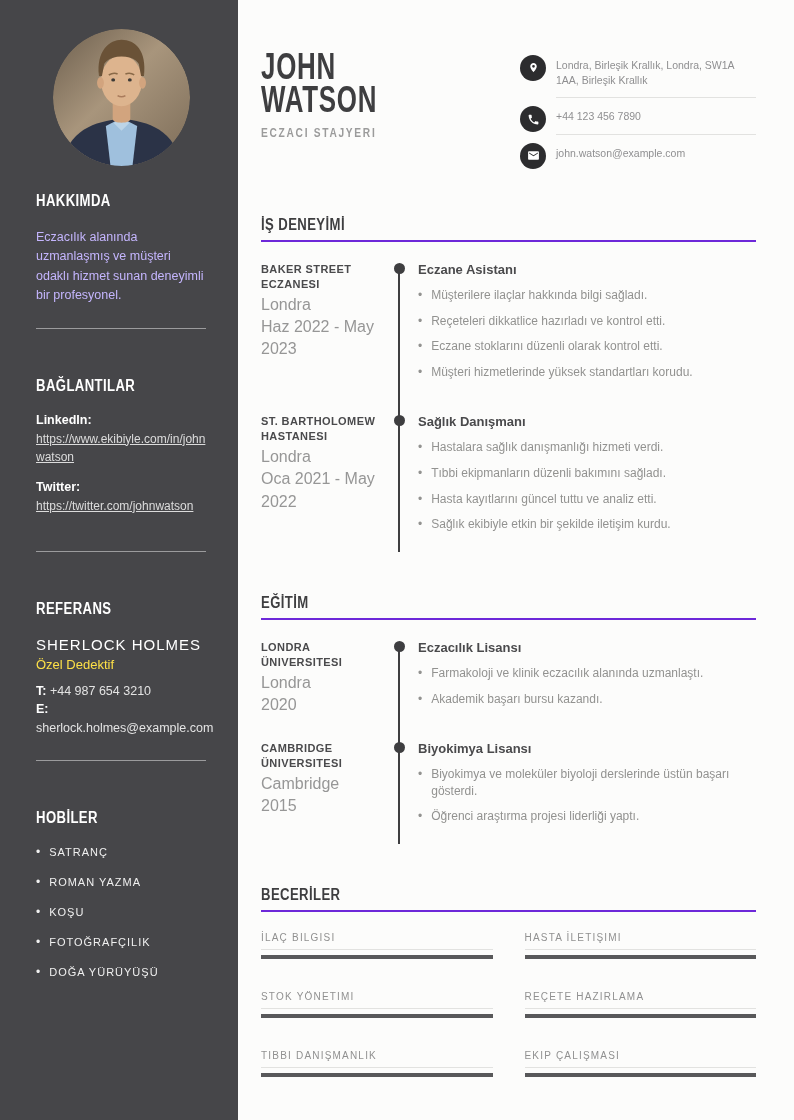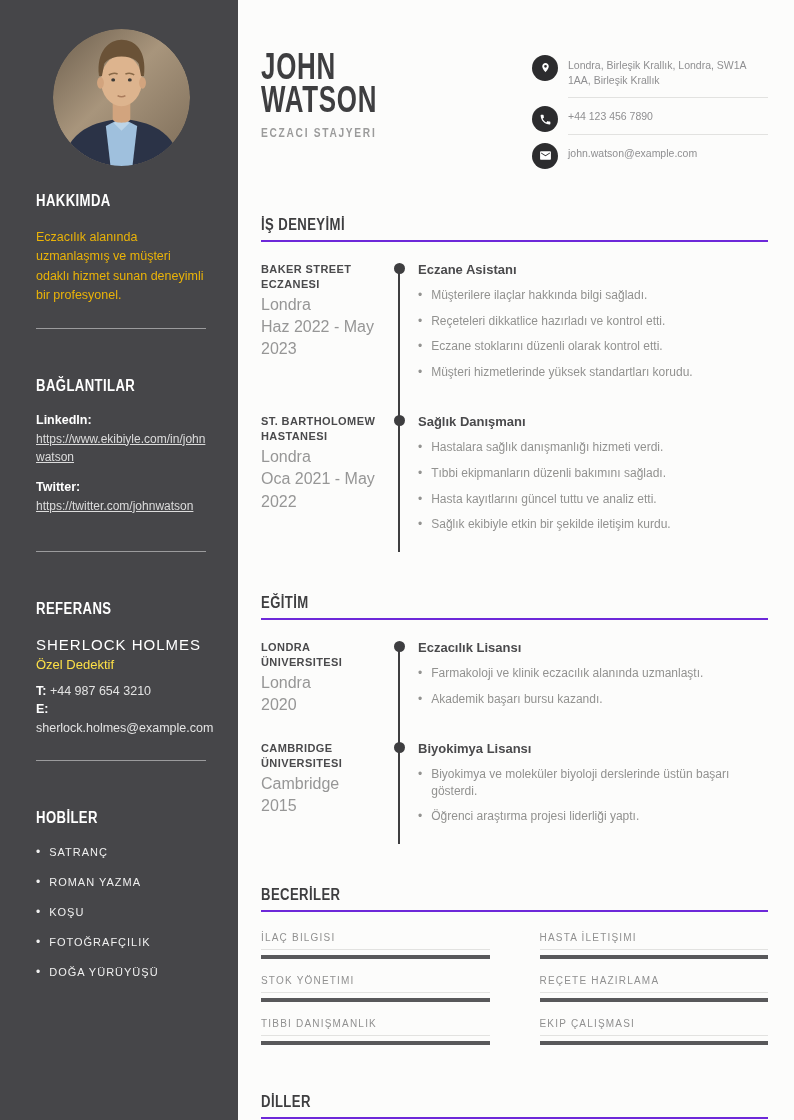--- a/index.html
+++ b/index.html
@@ -15,32 +15,32 @@
   }
   .photo-wrap { width:137px; height:137px; border-radius:50%; overflow:hidden; margin:0 auto; }
   .photo-wrap svg { display:block; }
   .sb-section { padding-bottom:22px; margin-bottom:22px; border-bottom:1px solid #9b9b9d; }
   .sb-section.last { border-bottom:none; }
   .sb-heading {
     color:#ffffff; font-weight:700; font-size:16px; letter-spacing:.5px;
     margin:26px 0 18px 0; display:inline-block; transform:scaleX(.82); transform-origin:left;
     white-space:nowrap;
   }
-  .sb-text { font-size:12.5px; line-height:1.55; color:#eab308; }
+  .sb-text { font-size:12.5px; line-height:1.55; color:#c4b5fd; }
   .link-group { margin-bottom:14px; }
   .link-label { font-weight:700; color:#fff; font-size:12.5px; margin-bottom:3px; }
   .link-url { font-size:12px; color:#dcdcdc; text-decoration:underline; line-height:1.5; word-break:break-all; display:block; }
   .ref-name { color:#fff; font-size:15px; letter-spacing:1px; margin-bottom:4px; }
   .ref-title { font-size:13px; color:#fde047; margin-bottom:10px; }
   .ref-line { font-size:12.5px; color:#e3e3e3; line-height:1.5; }
   .ref-line b { color:#fff; }
   .hobby { font-size:11px; letter-spacing:1px; color:#f0f0f0; margin-bottom:16px; display:flex; align-items:baseline; }
   .hobby .dot-bullet { margin-right:8px; font-size:12px; }
   
-  .main { flex:1; padding:0 26px 0 23px; }
+  .main { flex:1; padding:0 38px 0 23px; }
   .header { display:flex; justify-content:space-between; padding-top:50px; }
   .name-line {
     font-size:36px; font-weight:700; color:#3e3e40; line-height:.92;
     transform:scaleX(.72); transform-origin:left; white-space:nowrap; letter-spacing:1px;
   }
   .role {
     font-size:12px; font-weight:700; color:#9b9b9b; letter-spacing:2px; margin-top:10px;
     transform:scaleX(.85); transform-origin:left; white-space:nowrap;
   }
   .contacts { width:236px; flex:none; padding-top:5px; }
@@ -65,21 +65,21 @@
   .xp-timeline { position:relative; }
   .xp-line { position:absolute; top:6px; bottom:0; left:50%; width:2px; margin-left:-1px; background:#3e3e40; }
   .xp-item.first-item .xp-line { top:6px; }
   .xp-dot { position:absolute; top:1px; left:50%; width:11px; height:11px; margin-left:-5.5px; border-radius:50%; background:#3e3e40; }
   .xp-right { padding-bottom:24px; padding-left:6px; }
   .xp-item.last-item .xp-right { padding-bottom:10px; }
   .xp-title { font-size:13px; font-weight:700; color:#4a4a4c; margin-bottom:10px; }
   .xp-bullet { display:flex; font-size:12px; color:#929290; line-height:1.4; margin-bottom:9px; }
   .xp-bullet .dot-bullet { color:#929290; margin-right:9px; }
   
-  .grid-2 { display:grid; grid-template-columns:1fr 1fr; column-gap:50px; row-gap:16px; }
+  .grid-2 { display:grid; grid-template-columns:1fr 1fr; column-gap:50px; row-gap:16px;gap:32px; }
   .bar-item .bar-label {
     font-size:10px; letter-spacing:1.2px; color:#909090; padding-bottom:6px;
     border-bottom:1px solid #e2e2e0;
   }
   .bar-track { height:4px; background:#e8e8e6; margin-top:5px; }
   .bar-fill { height:100%; background:#58585a; }
 </style>
 </head>
 <body>
 

